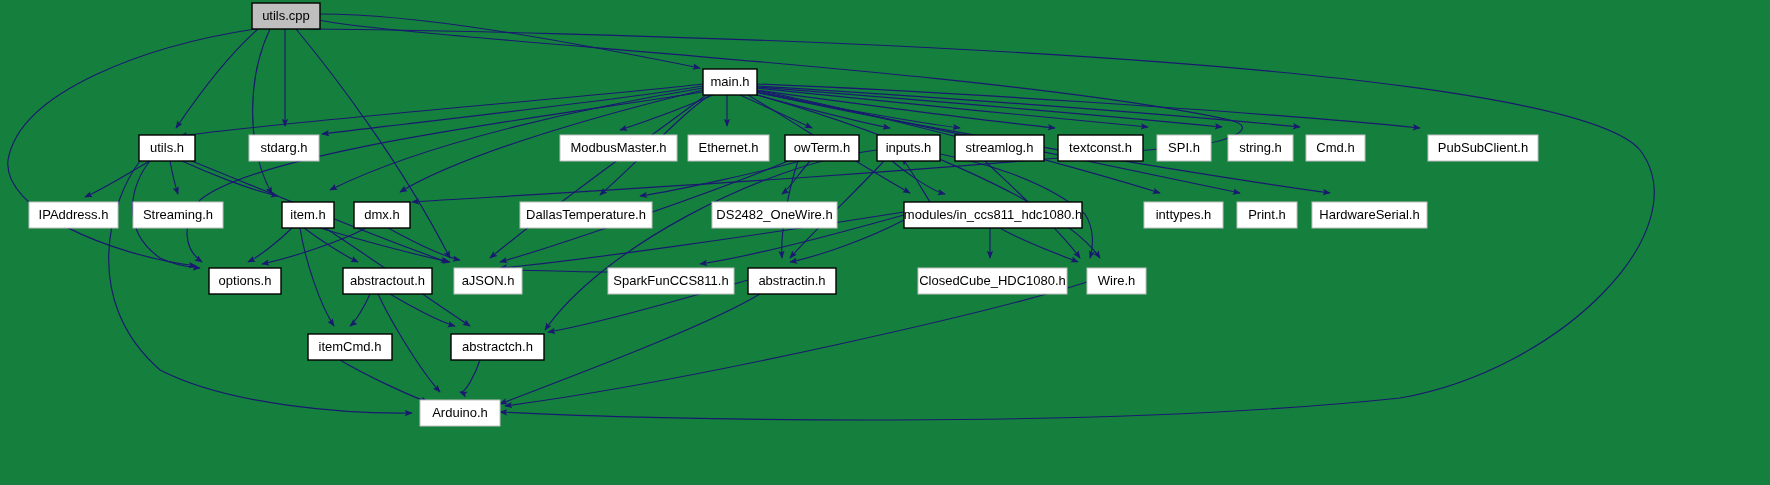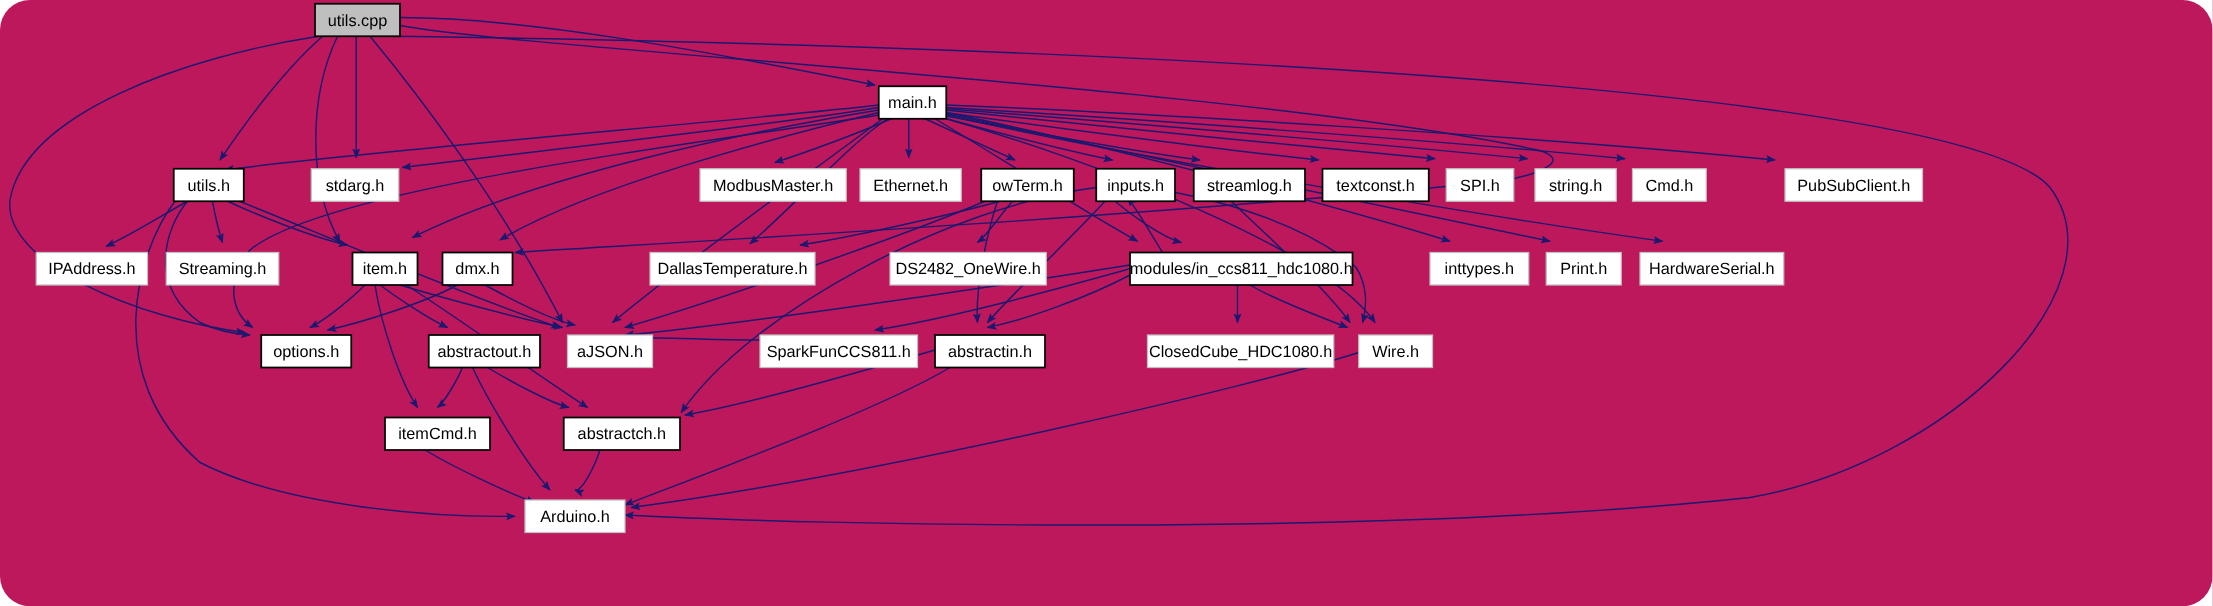--- a/index.html
+++ b/index.html
@@ -1,17 +1,17 @@
 <!DOCTYPE html>
 <html><head>
 <meta charset="utf-8">
 <style>
   html,body{margin:0;padding:0;background:#ffffff;}
   body{font-family:"Liberation Sans", sans-serif;}
-  #graph-wrap{position:relative;width:1770px;height:485px;background:#be185d;overflow:hidden;border-radius:24px;}
+  #graph-wrap{position:relative;width:1770px;height:485px;background:#15803d;overflow:hidden;}
   svg#depgraph{display:block;width:1770px;height:485px;}
   .node-box{fill:#ffffff;stroke:#c0c0c0;stroke-width:1;}
   .node-box.bold{stroke:#000000;stroke-width:1.4;}
   .node-box.root{fill:#bfbfbf;stroke:#000000;stroke-width:1.4;}
   .node-label{font-family:"Liberation Sans", sans-serif;font-size:13px;fill:#000000;text-anchor:middle;dominant-baseline:middle;}
   .edge{fill:none;stroke:#191970;stroke-width:1.15;}
   .arrowhead{fill:#191970;stroke:none;}
 </style>
 </head>
 <body>

